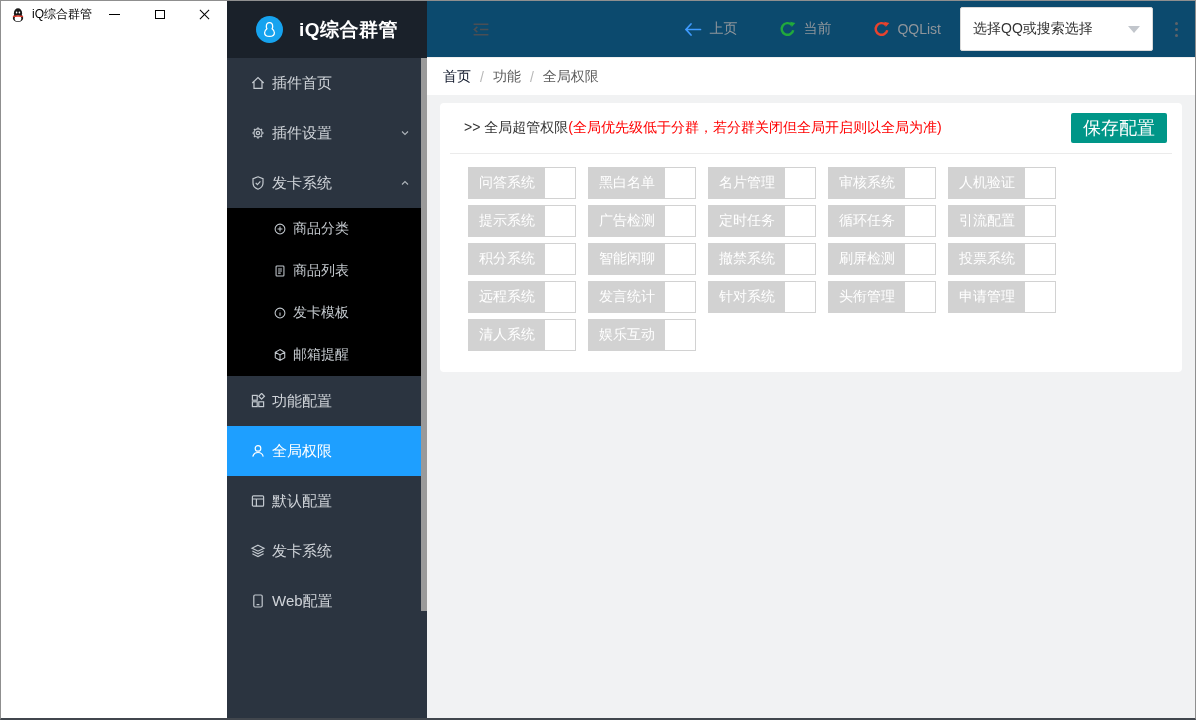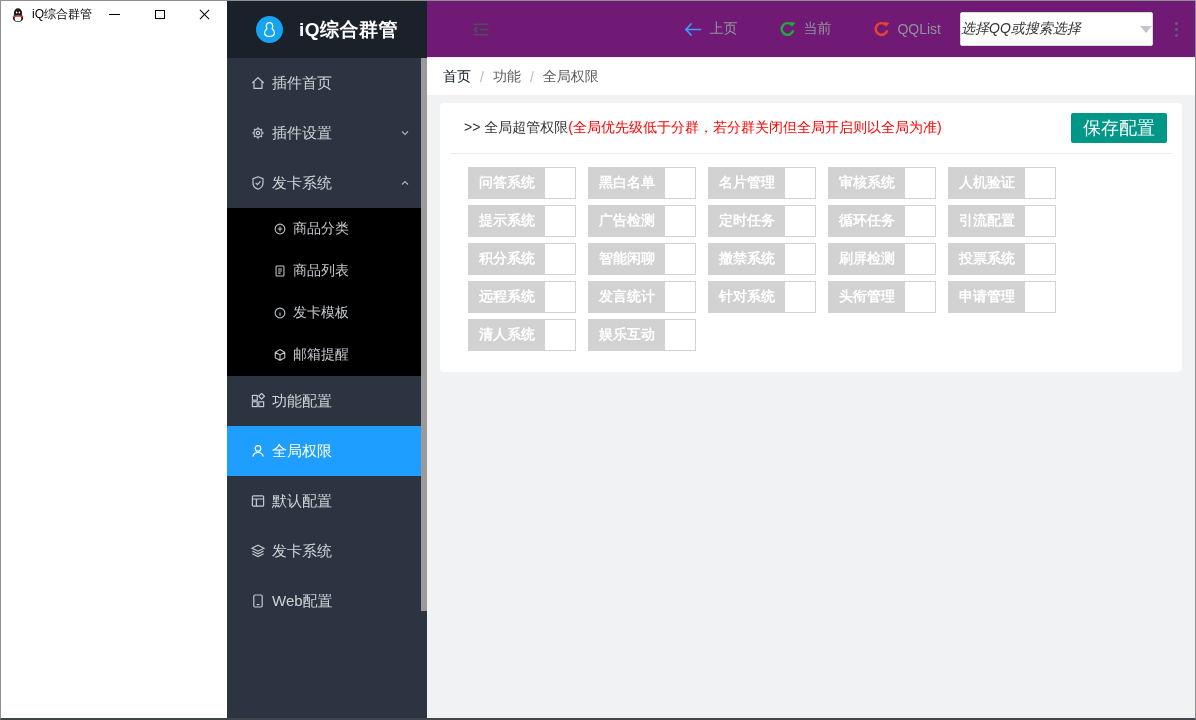--- a/index.html
+++ b/index.html
@@ -34,28 +34,28 @@
   .menu-item.active { background:#1e9fff; color:#fff; }
   .menu-item.active .mi-icon { color:#fff; }
   .submenu { background:#000000; }
   .submenu .menu-item { height:42px; font-size:14px; padding-left:46px; color:#c6cbd0; }
   .submenu .mi-icon { width:14px; height:14px; margin-right:6px; }
   .side-scroll-thumb { position:absolute; top:57px; right:0; width:6px; height:553px; background:#9a9a9a; }
 
   
   .content { flex:1; display:flex; flex-direction:column; background:#f1f2f3; min-width:0; }
 
-  .toolbar { height:57px; background:#701a75; border-bottom:1px solid #f0f0f0; display:flex; align-items:center; flex:0 0 auto;gap:10px; }
+  .toolbar { height:57px; background:#0c4a6e; border-bottom:1px solid #f0f0f0; display:flex; align-items:center; flex:0 0 auto;gap:10px; }
   .collapse-btn { margin-left:44px; color:#4a4f55; cursor:pointer; display:flex; }
   .toolbar-right { margin-left:auto; display:flex; align-items:center; padding-right:17px; }
   .tool-link { display:flex; align-items:center; cursor:pointer; }
   .tool-link .t-label { font-size:14px; color:#8f959b; margin-left:7px; }
   .tool-gap { width:42px; }
-  .qq-select { width:193px; height:34px; border:1px solid #d9d9d9; border-radius:2px; background:#fff;
-               display:flex; align-items:center; padding:0 0; margin-left:19px; cursor:pointer;font-style:italic; }
+  .qq-select { width:193px; height:44px; border:1px solid #d9d9d9; border-radius:2px; background:#fff;
+               display:flex; align-items:center; padding:0 12px; margin-left:19px; cursor:pointer; }
   .qq-select .sel-text { font-size:14px; color:#333; flex:1; }
   .caret-down { width:0; height:0; border-left:6px solid transparent; border-right:6px solid transparent; border-top:7px solid #c2c6cc; }
   .more-dots { margin-left:22px; display:flex; flex-direction:column; cursor:pointer; }
   .more-dots i { width:3px; height:3px; border-radius:50%; background:#5f6368; margin:1.5px 0; }
 
   .breadcrumb { height:37px; background:#fff; display:flex; align-items:center; padding-left:16px; font-size:14px; flex:0 0 auto; }
   .bc-home { color:#0f172a; cursor:pointer; }
   .bc-sep { color:#b8b8b8; margin:0 9px; }
   .bc-item { color:#5c5c5c; }
 
@@ -63,21 +63,21 @@
   .card { background:#fff; border-radius:4px; }
   .card-head { height:50px; display:flex; align-items:center; padding:0 15px 0 24px; }
   .card-title { font-size:14px; color:#333; }
   .card-title .warn { color:#ff0000; }
   .save-btn { margin-left:auto; height:30px; padding:0 12px; background:#009688; color:#fff; font-size:18px;
               border:none; border-radius:2px; cursor:pointer; display:flex; align-items:center; }
   .card-divider { border-bottom:1px solid #ebebeb; margin:0 10px; }
   .perm-grid { padding:13px 15px 15px 28px; display:flex; flex-wrap:wrap; }
   .cbx { display:inline-flex; height:32px; border:1px solid #d2d2d2; background:#fff; margin:0 12px 6px 0; cursor:pointer; }
   .cbx-label { background:#d2d2d2; color:#fff; font-size:14px; min-width:56px; padding:0 10px; text-align:center;
-               display:flex; align-items:center; justify-content:center; white-space:nowrap;font-weight:bold; }
+               display:flex; align-items:center; justify-content:center; white-space:nowrap; }
   .cbx-check { width:30px; background:#fff; }
 
   svg { display:block; }
 </style>
 </head>
 <body>
 
 <div class="frame">
 
   <div class="titlebar">

